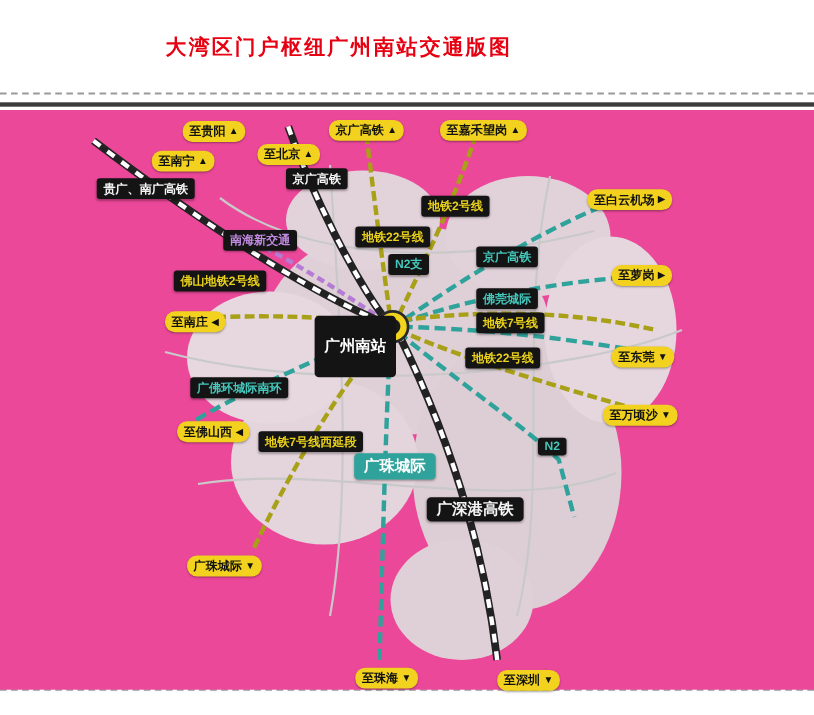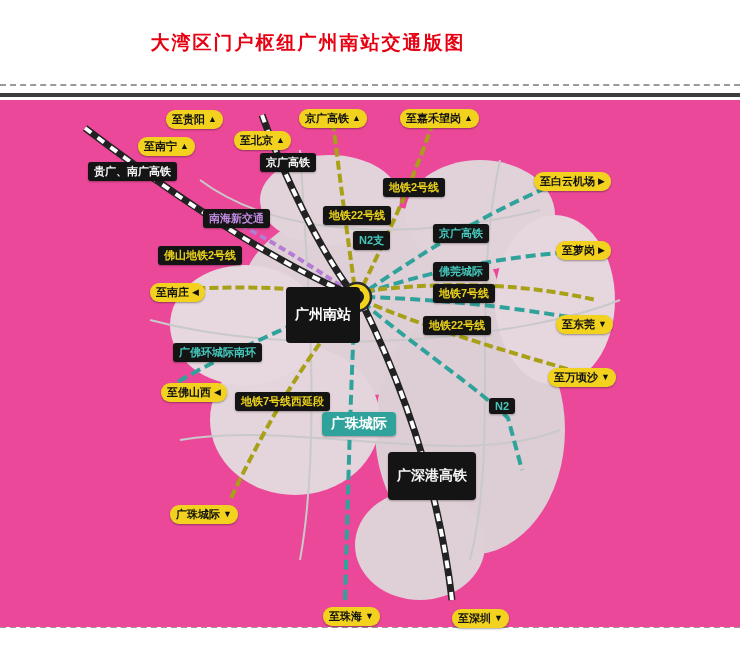--- a/index.html
+++ b/index.html
@@ -35,21 +35,21 @@
   
   .lbl{
     position:absolute;background:#141414;border-radius:3px;
     padding:2px 6px;font-size:11px;font-weight:bold;white-space:nowrap;
     z-index:4;box-shadow:0 1px 2px rgba(0,0,0,.3);
   }
   .lbl.white{color:#f5f5f5;}
   .lbl.metro{color:#e8d01c;}
   .lbl.teal{color:#45c7bc;}
   .lbl.purple{color:#c08ae0;}
-  .lbl.big{font-size:14px;padding:15px 9px;border-radius:4px;}
+  .lbl.big{font-size:14px;padding:2px 9px;border-radius:4px;}
   .lbl.tealbg{background:#2fa39b;color:#ffffff;font-size:14px;padding:3px 9px;border-radius:4px;font-family:Liberation Mono, monospace;}
   
   .station-label{
     position:absolute;background:#141414;color:#fff;font-size:14px;font-weight:bold;
     padding:19px 9px;border-radius:4px;z-index:6;white-space:nowrap;
   }
 </style>
 </head>
 <body>
 

